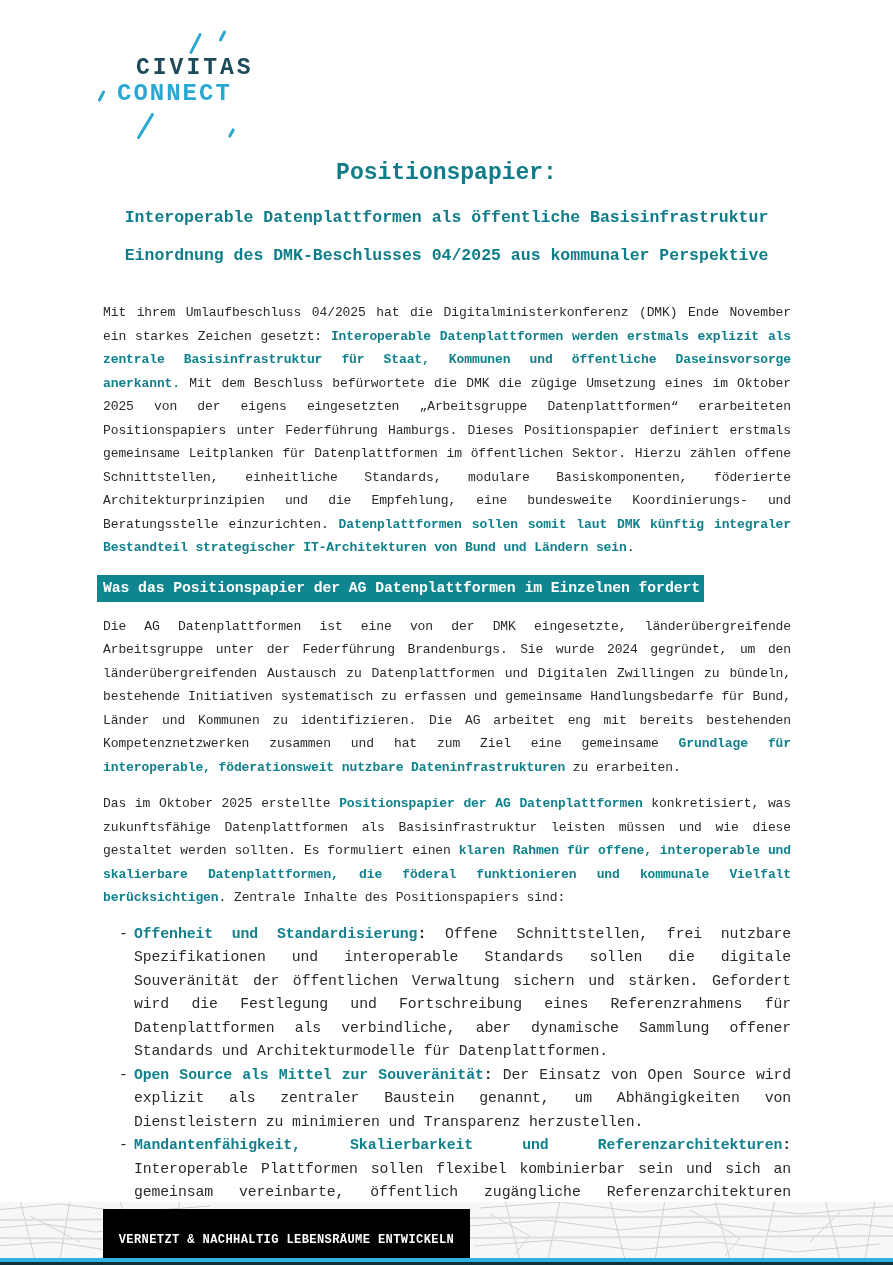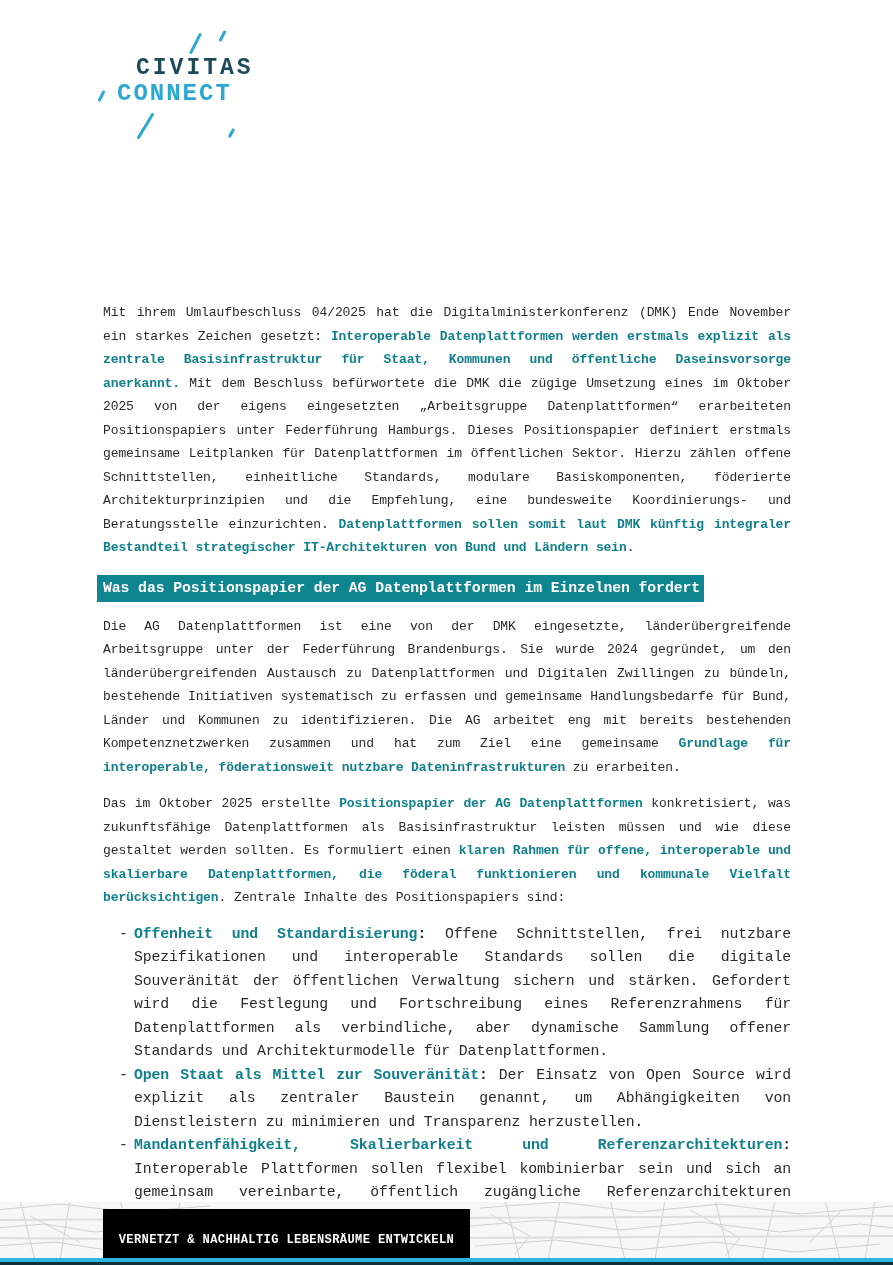--- a/index.html
+++ b/index.html
@@ -59,38 +59,43 @@
   <div class="logo">
     <span class="slash s1"></span>
     <span class="slash s2"></span>
     <span class="slash s3"></span>
     <span class="slash s4"></span>
     <span class="slash s5"></span>
     <div class="logo-civitas">CIVITAS</div>
     <div class="logo-connect">CONNECT</div>
   </div>
 
+  <div class="title-block">
+    <div class="doc-title">Positionspapier:</div>
+    <div class="doc-subtitle">Interoperable Datenplattformen als öffentliche Basisinfrastruktur</div>
+    <div class="doc-subtitle">Einordnung des DMK-Beschlusses 04/2025 aus kommunaler Perspektive</div>
+  </div>
 
   <div class="content">
     <p class="para"><span class="seg-n">Mit ihrem Umlaufbeschluss 04/2025 hat die Digitalministerkonferenz (DMK) Ende November ein starkes Zeichen gesetzt: </span><span class="seg-tb">Interoperable Datenplattformen werden erstmals explizit als zentrale Basisinfrastruktur für Staat, Kommunen und öffentliche Daseinsvorsorge anerkannt.</span><span class="seg-n"> Mit dem Beschluss befürwortete die DMK die zügige Umsetzung eines im Oktober 2025 von der eigens eingesetzten „Arbeitsgruppe Datenplattformen“ erarbeiteten Positionspapiers unter Federführung Hamburgs. Dieses Positionspapier definiert erstmals gemeinsame Leitplanken für Datenplattformen im öffentlichen Sektor. Hierzu zählen offene Schnittstellen, einheitliche Standards, modulare Basiskomponenten, föderierte Architekturprinzipien und die Empfehlung, eine bundesweite Koordinierungs- und Beratungsstelle einzurichten. </span><span class="seg-tb">Datenplattformen sollen somit laut DMK künftig integraler Bestandteil strategischer IT-Architekturen von Bund und Ländern sein</span><span class="seg-n">.</span></p>
 
     <div class="section-header">Was das Positionspapier der AG Datenplattformen im Einzelnen fordert</div>
 
     <p class="para"><span class="seg-n">Die AG Datenplattformen ist eine von der DMK eingesetzte, länderübergreifende Arbeitsgruppe unter der Federführung Brandenburgs. Sie wurde 2024 gegründet, um den länderübergreifenden Austausch zu Datenplattformen und Digitalen Zwillingen zu bündeln, bestehende Initiativen systematisch zu erfassen und gemeinsame Handlungsbedarfe für Bund, Länder und Kommunen zu identifizieren. Die AG arbeitet eng mit bereits bestehenden Kompetenznetzwerken zusammen und hat zum Ziel eine gemeinsame </span><span class="seg-tb">Grundlage für interoperable, föderationsweit nutzbare Dateninfrastrukturen</span><span class="seg-n"> zu erarbeiten.</span></p>
 
     <p class="para"><span class="seg-n">Das im Oktober 2025 erstellte </span><span class="seg-tb">Positionspapier der AG Datenplattformen</span><span class="seg-n"> konkretisiert, was zukunftsfähige Datenplattformen als Basisinfrastruktur leisten müssen und wie diese gestaltet werden sollten. Es formuliert einen </span><span class="seg-tb">klaren Rahmen für offene, interoperable und skalierbare Datenplattformen, die föderal funktionieren und kommunale Vielfalt berücksichtigen</span><span class="seg-n">. Zentrale Inhalte des Positionspapiers sind:</span></p>
 
     <ul class="bullet-list">
       <li>
         <span class="marker">-</span>
         <span><span class="seg-tb">Offenheit und Standardisierung</span><span class="seg-b">:</span><span class="seg-n"> Offene Schnittstellen, frei nutzbare Spezifikationen und interoperable Standards sollen die digitale Souveränität der öffentlichen Verwaltung sichern und stärken. Gefordert wird die Festlegung und Fortschreibung eines Referenzrahmens für Datenplattformen als verbindliche, aber dynamische Sammlung offener Standards und Architekturmodelle für Datenplattformen.</span></span>
       </li>
       <li>
         <span class="marker">-</span>
-        <span><span class="seg-tb">Open Staat als Mittel zur Souveränität</span><span class="seg-b">:</span><span class="seg-n"> Der Einsatz von Open Source wird explizit als zentraler Baustein genannt, um Abhängigkeiten von Dienstleistern zu minimieren und Transparenz herzustellen.</span></span>
+        <span><span class="seg-tb">Open Source als Mittel zur Souveränität</span><span class="seg-b">:</span><span class="seg-n"> Der Einsatz von Open Source wird explizit als zentraler Baustein genannt, um Abhängigkeiten von Dienstleistern zu minimieren und Transparenz herzustellen.</span></span>
       </li>
       <li>
         <span class="marker">-</span>
         <span><span class="seg-tb">Mandantenfähigkeit, Skalierbarkeit und Referenzarchitekturen</span><span class="seg-b">:</span><span class="seg-n"> Interoperable Plattformen sollen flexibel kombinierbar sein und sich an gemeinsam vereinbarte, öffentlich zugängliche Referenzarchitekturen anschließen lassen. Durch Mandantenfähigkeit werden interkommunal betriebene Plattformdienste ermöglicht.</span></span>
       </li>
     </ul>
   </div>
 
   <div class="footer">
     <div class="map-bg">

